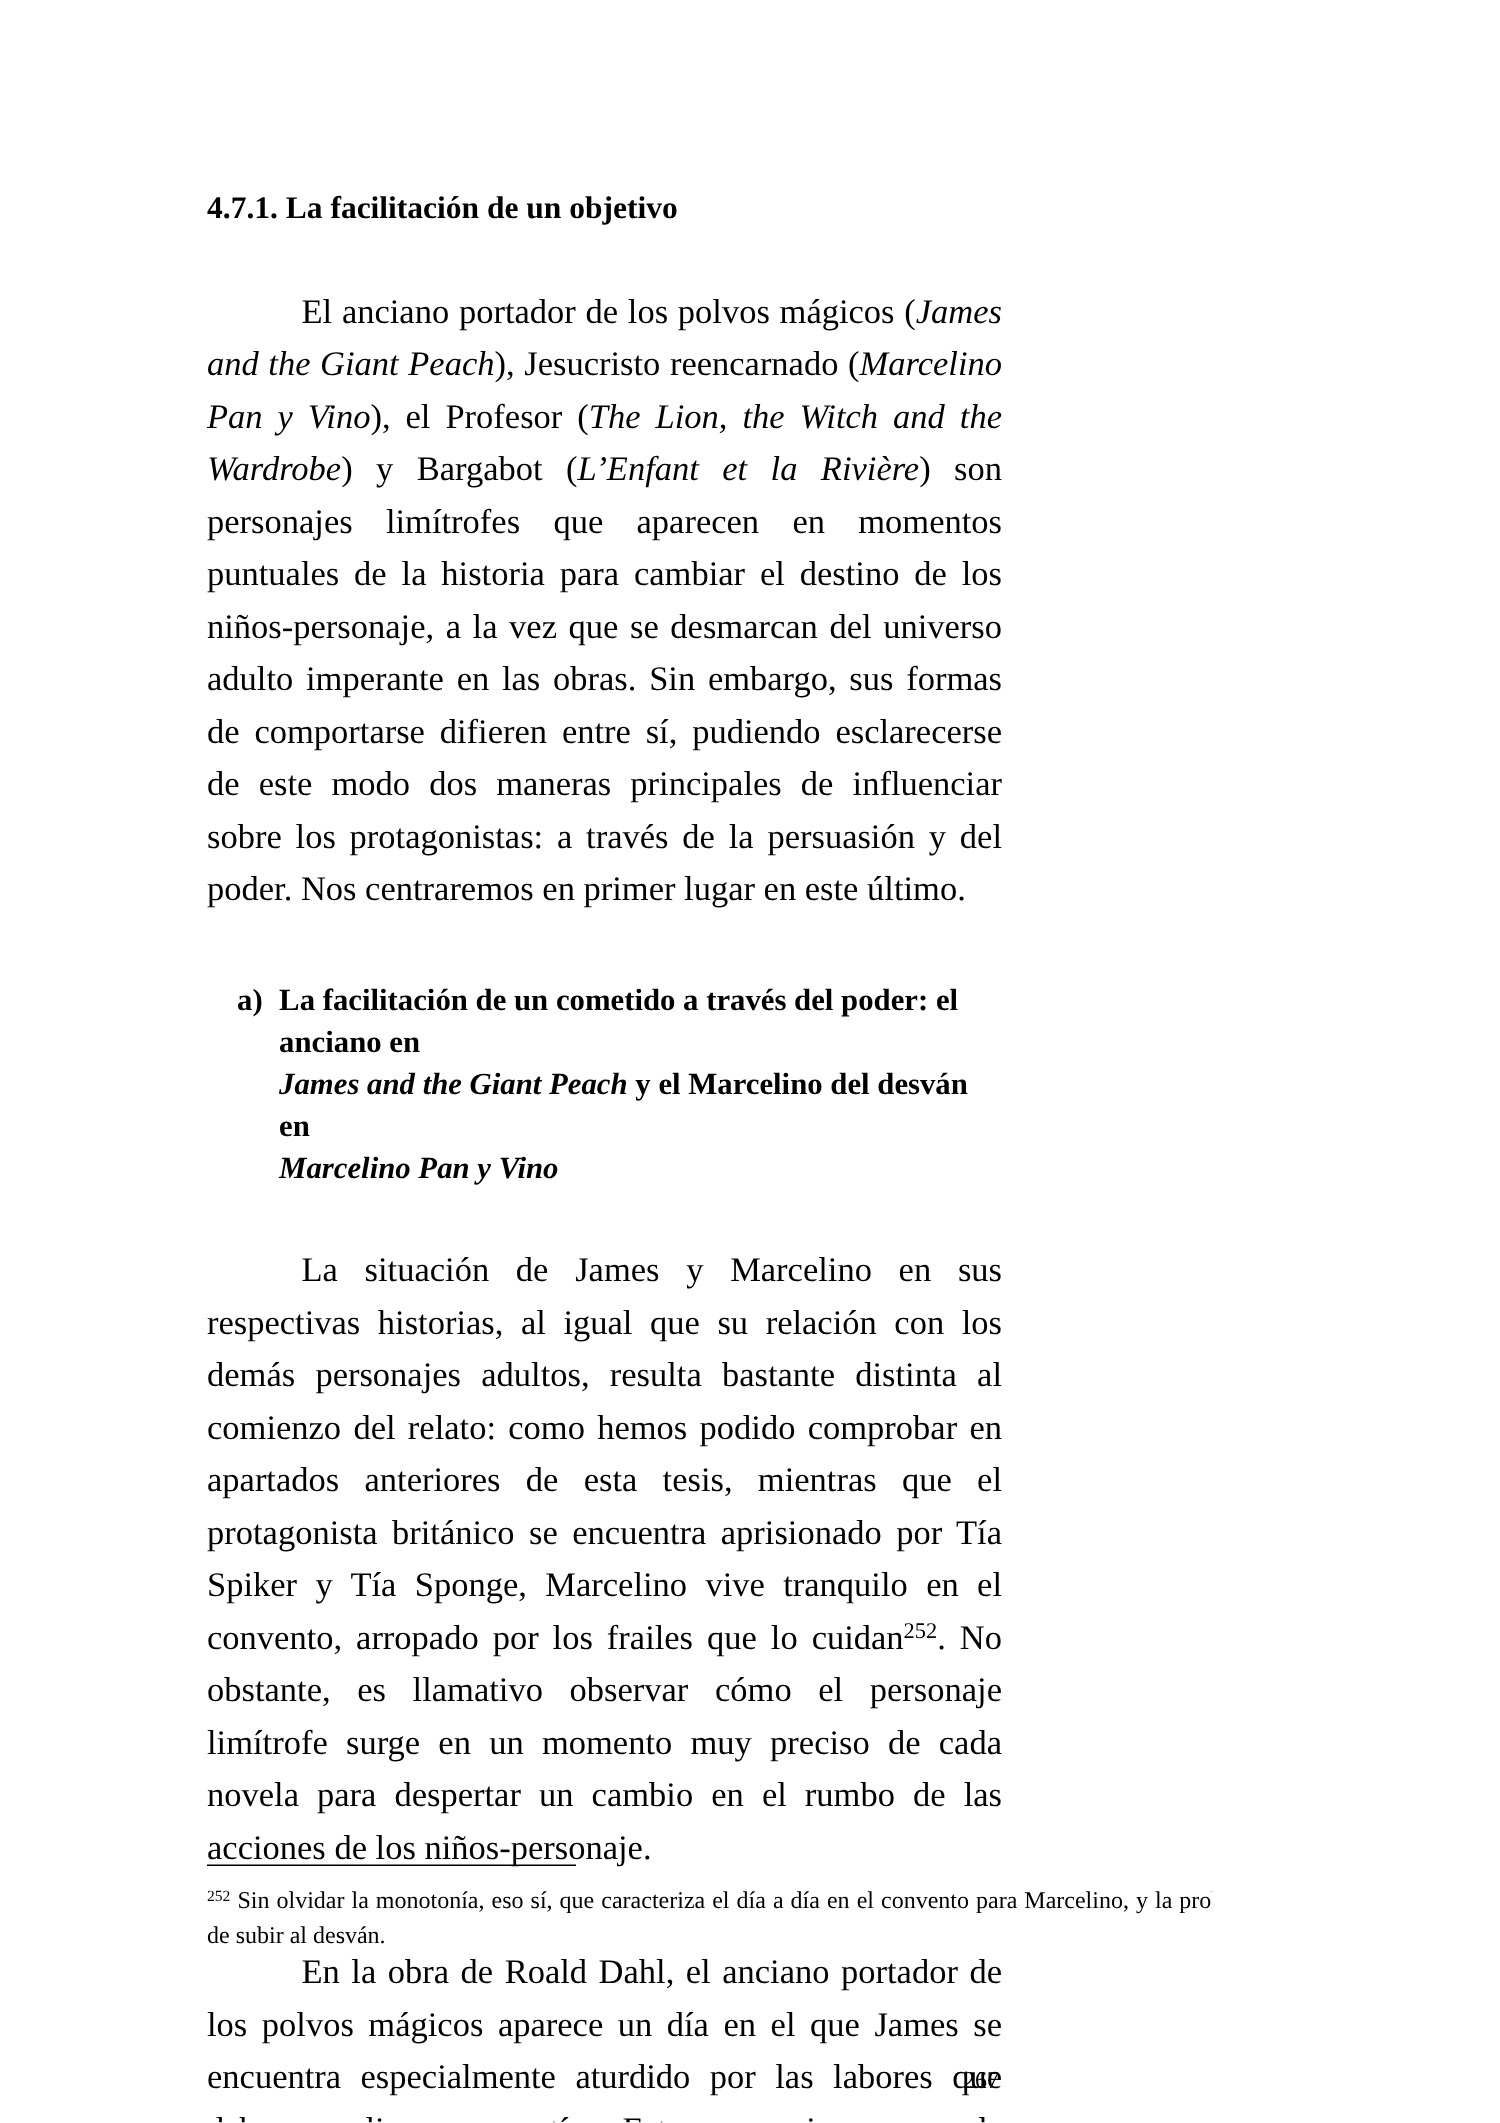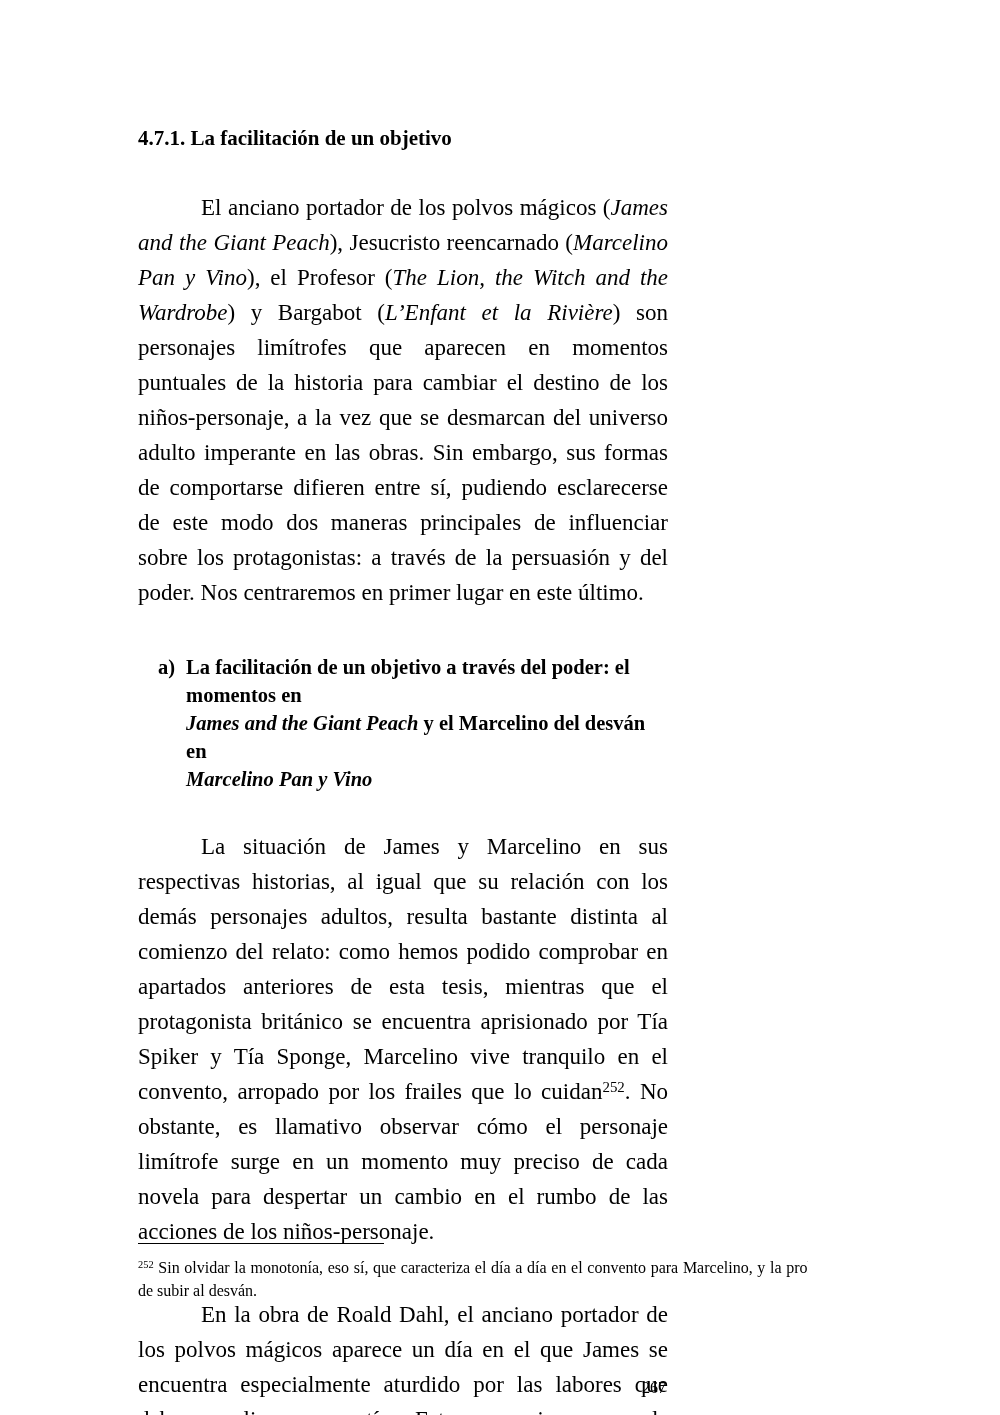--- a/index.html
+++ b/index.html
@@ -82,21 +82,21 @@
 <body>
 
 <div class="page">
 
   <h1 class="heading">4.7.1. La facilitación de un objetivo</h1>
 
   <p class="para para-1"><span>El anciano portador de los polvos mágicos (</span><span class="it">James and the Giant Peach</span><span>), Jesucristo reencarnado (</span><span class="it">Marcelino Pan y Vino</span><span>), el Profesor (</span><span class="it">The Lion, the Witch and the Wardrobe</span><span>) y Bargabot (</span><span class="it">L’Enfant et la Rivière</span><span>) son personajes limítrofes que aparecen en momentos puntuales de la historia para cambiar el destino de los niños-personaje, a la vez que se desmarcan del universo adulto imperante en las obras. Sin embargo, sus formas de comportarse difieren entre sí, pudiendo esclarecerse de este modo dos maneras principales de influenciar sobre los protagonistas: a través de la persuasión y del poder. Nos centraremos en primer lugar en este último.</span></p>
 
   <div class="subheading">
     <span class="marker">a)</span>
-    <span class="subheading-text"><span class="bd">La facilitación de un objetivo a través del poder: el momentos en</span><br><span class="bd it">James and the Giant Peach</span><span class="bd"> y el Marcelino del desván en</span><br><span class="bd it">Marcelino Pan y Vino</span></span>
+    <span class="subheading-text"><span class="bd">La facilitación de un cometido a través del poder: el anciano en</span><br><span class="bd it">James and the Giant Peach</span><span class="bd"> y el Marcelino del desván en</span><br><span class="bd it">Marcelino Pan y Vino</span></span>
   </div>
 
   <p class="para para-2"><span>La situación de James y Marcelino en sus respectivas historias, al igual que su relación con los demás personajes adultos, resulta bastante distinta al comienzo del relato: como hemos podido comprobar en apartados anteriores de esta tesis, mientras que el protagonista británico se encuentra aprisionado por Tía Spiker y Tía Sponge, Marcelino vive tranquilo en el convento, arropado por los frailes que lo cuidan</span><span class="sp">252</span><span>. No obstante, es llamativo observar cómo el personaje limítrofe surge en un momento muy preciso de cada novela para despertar un cambio en el rumbo de las acciones de los niños-personaje.</span></p>
 
   <p class="para para-3"><span>En la obra de Roald Dahl, el anciano portador de los polvos mágicos aparece un día en el que James se encuentra especialmente aturdido por las labores que debe cumplir para sus tías. Este personaje aparece de forma abrupta, pero el protagonista pronto se da cuenta de que el anciano tiene buenas intenciones. Al contrario que sus dos tías, este misterioso personaje se comunica con James de forma cariñosa; “little boy” y “my dear” son los apelativos que emplea con él (Dahl, 2007, pp. 10-11). Aquí conocemos que el cometido del anciano es entregar a James unos polvos mágicos (concretamente, lenguas de cocodrilo) para que los ingiera y así transforme su vida para siempre:</span></p>
 
   <div class="footnote-area">
     <div class="footnote-rule"></div>
     <p class="footnote-text"><sup class="sp">252</sup> <span>Sin olvidar la monotonía, eso sí, que caracteriza el día a día en el convento para Marcelino, y la prohibición de subir al desván.</span></p>
   </div>

